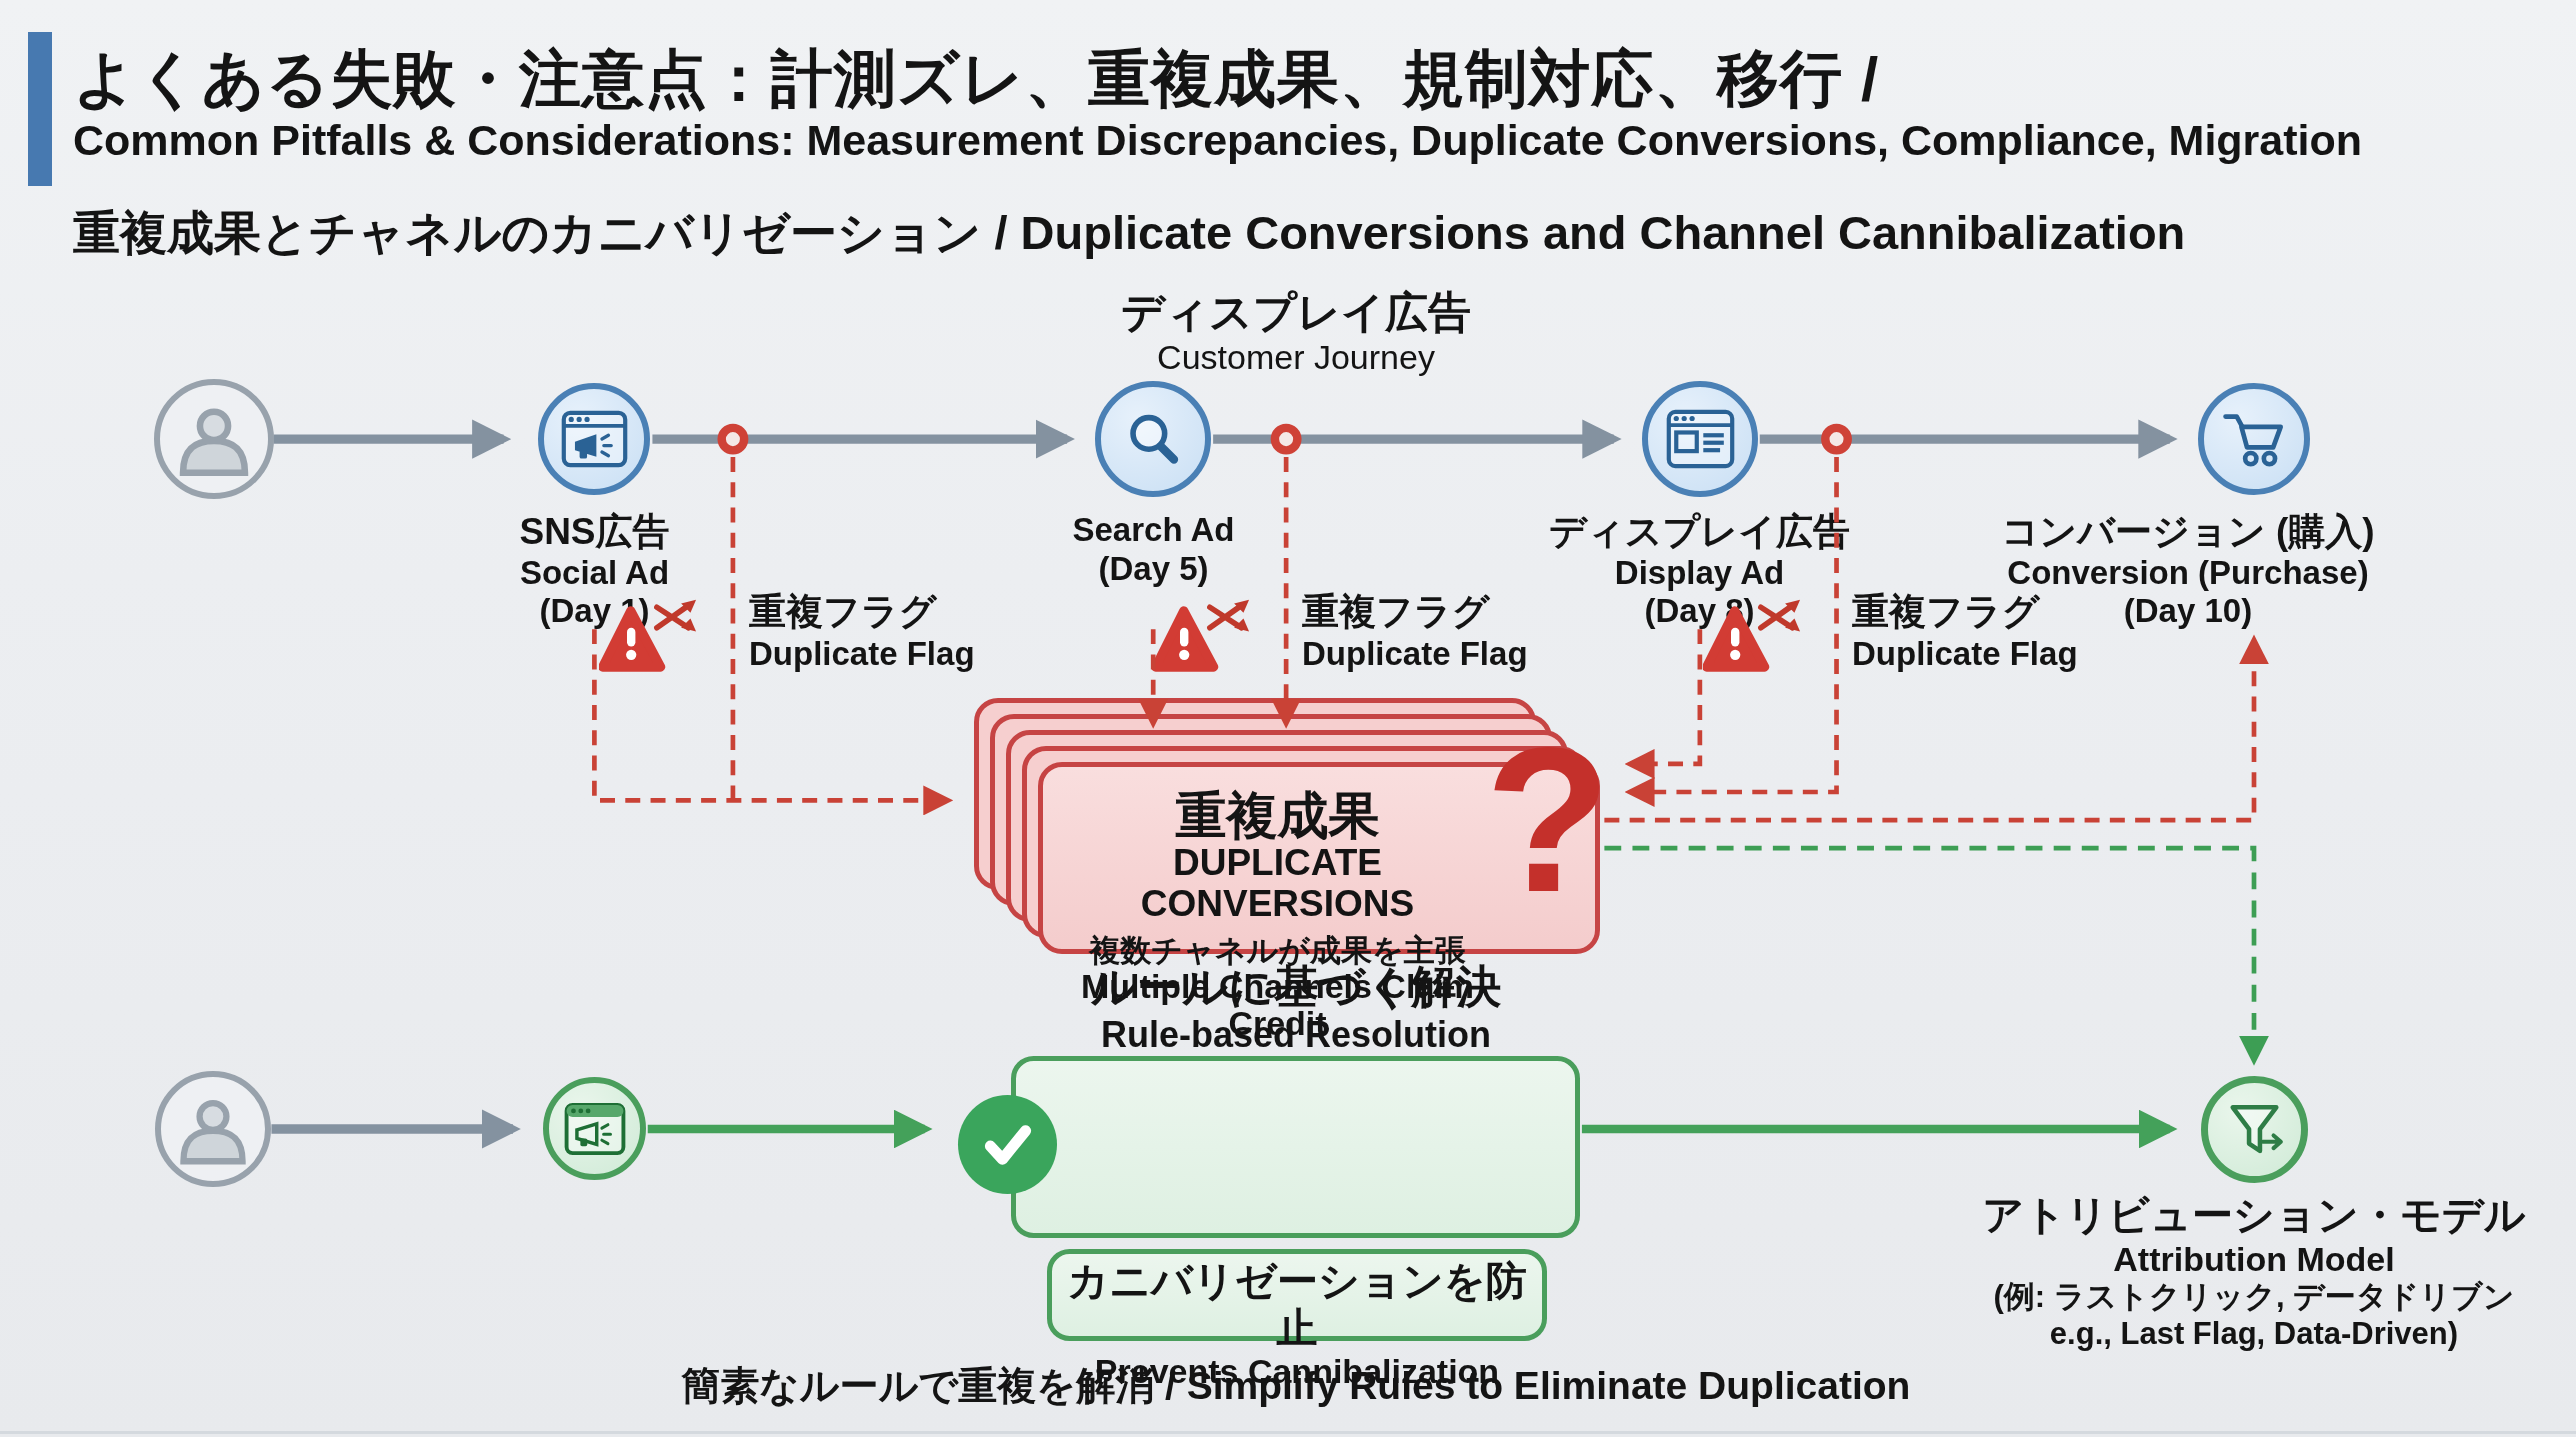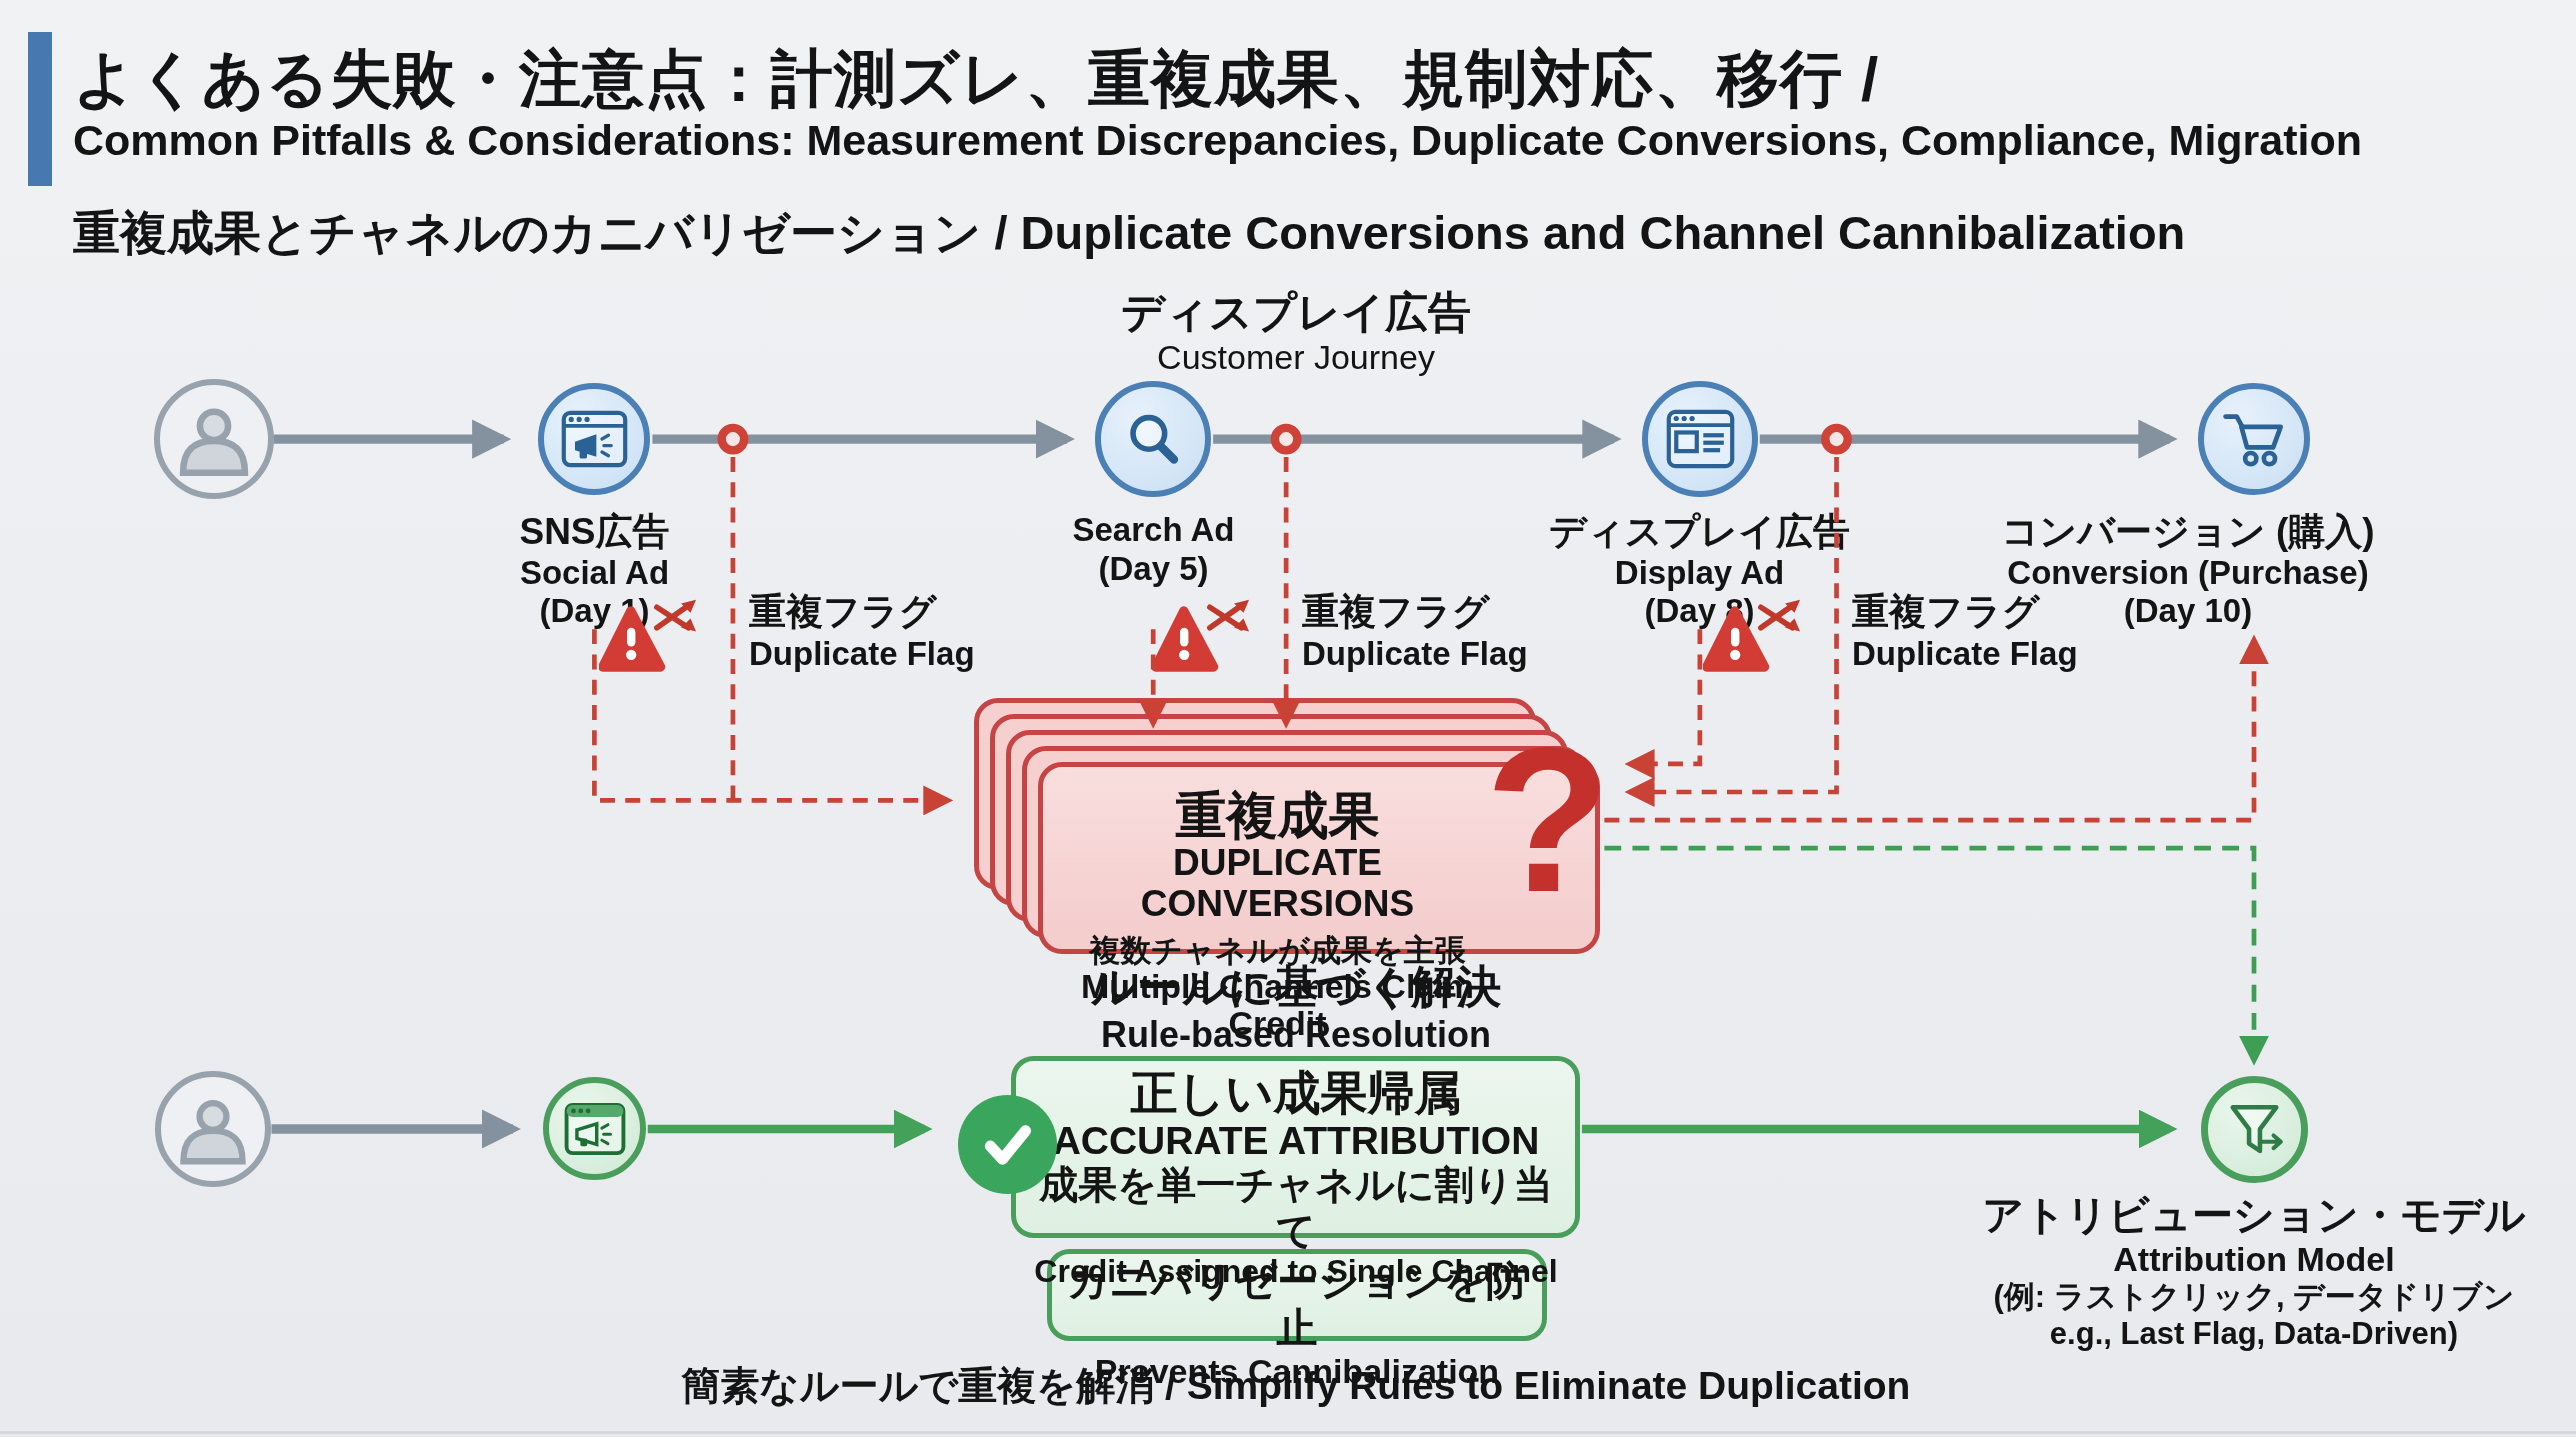--- a/index.html
+++ b/index.html
@@ -280,26 +280,20 @@
     </svg>
   </div>
 
   <div class="abs check-circle" style="left:958px;top:1095px;">
     <svg width="66" height="66" viewBox="0 0 60 60">
       <polyline points="14,31 25,43 46,17" fill="none" stroke="#ffffff" stroke-width="10" stroke-linecap="round" stroke-linejoin="round"></polyline>
     </svg>
   </div>
 
   <div class="abs gbox gbox1"></div>
-  <div class="abs gbox1-text tc">
-    <div class="ja">正しい成果帰属</div>
-    <div class="en">ACCURATE ATTRIBUTION</div>
-    <div class="ja2">成果を単一チャネルに割り当て</div>
-    <div class="en2">Credit Assigned to Single Channel</div>
-  </div>
 
   <div class="abs gbox gbox2"></div>
   <div class="abs gbox2-text tc">
     <div class="ja">カニバリゼーションを防止</div>
     <div class="en">Prevents Cannibalization</div>
   </div>
 
   <div class="abs node green-node z3" style="left:2201px;top:1076px;width:107px;height:107px;border-width:7.5px;">
     <svg width="69" height="64" viewBox="0 0 76 70">
       <path d="M14,10 H62 L44,34 V58 L32,50 V34 Z" fill="rgba(255,255,255,0.4)" stroke="#2e7d46" stroke-width="5" stroke-linejoin="round"></path>

